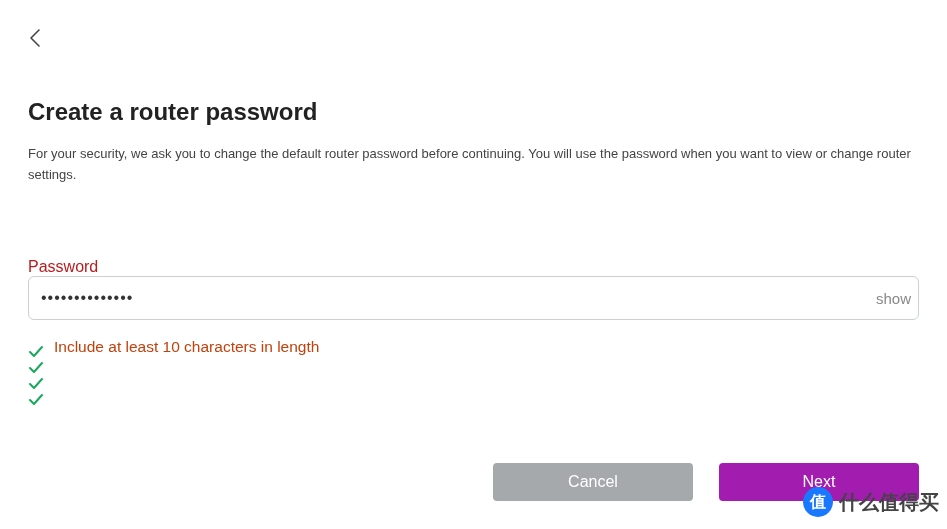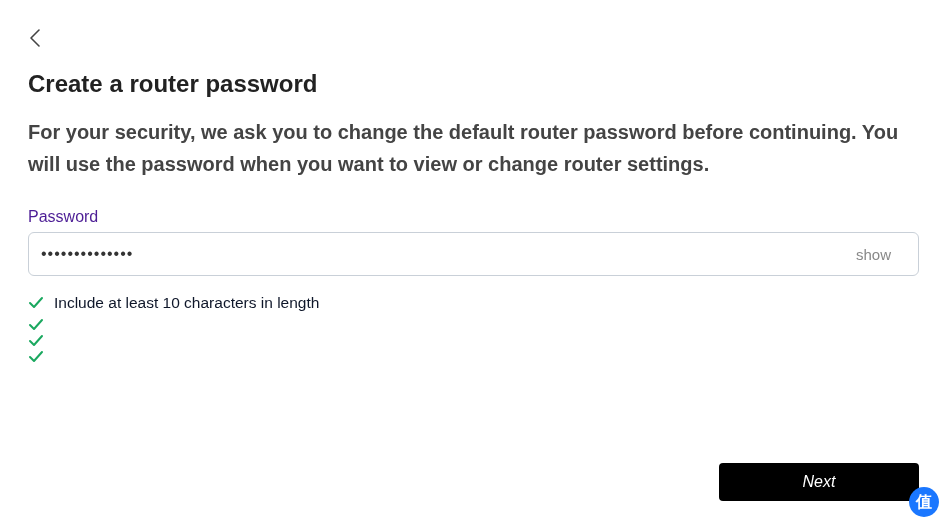--- a/index.html
+++ b/index.html
@@ -16,92 +16,92 @@
       display: inline-block;
       margin-bottom: 18px;
       cursor: pointer;
     }
     .back-btn svg { display: block; }
     h1 {
       font-size: 24px;
       font-weight: 700;
       color: #222;
       margin-bottom: 18px;
+      margin-top: 28px;
     }
     .desc {
-      font-size: 20px;
+      font-size: 13px;
       color: #444;
       line-height: 1.6;
-      margin-bottom: 28px;
+      margin-bottom: 72px;
       max-width: 890px;
-      font-weight: bold;
     }
     .field-label {
       font-size: 16px;
-      color: #4c1d95;
-      margin-bottom: 6px;
+      color: #b91c1c;
+      margin-bottom: 0;
     }
     .input-wrap {
       position: relative;
       width: 100%;
       margin-bottom: 14px;
     }
     .pw-input {
       width: 100%;
       height: 44px;
       border: 1px solid #c9d0d8;
       border-radius: 6px;
       padding: 0 60px 0 12px;
       font-size: 16px;
       letter-spacing: 1px;
       color: #333;
       outline: none;
     }
     .show-btn {
       position: absolute;
-      right: 28px;
+      right: 8px;
       top: 50%;
       transform: translateY(-50%);
       font-size: 15px;
       color: #888;
       background: none;
       border: none;
       cursor: pointer;
     }
     .rules {
       list-style: none;
       padding: 0;
     }
     .rules li {
       display: flex;
-      align-items: center;
+      align-items: flex-end;
       gap: 10px;
       font-size: 15.5px;
-      color: #0f172a;
+      color: #c2410c;
       line-height: 1.6;
       padding: 1px 0;
     }
     .check-icon svg { display: block; }
     .btn-row {
       position: absolute;
       bottom: 28px;
       right: 28px;
       display: flex;
       gap: 26px;
     }
     .btn {
       width: 200px;
       height: 38px;
       border: none;
       border-radius: 4px;
       font-size: 16px;
       cursor: pointer;
     }
     .btn-cancel { background: #a5a9ac; color: #fff; }
-    .btn-next { background: #000000; color: #fff; font-style: italic; }
+    .btn-next { background: #a21caf; color: #fff; }
     .watermark {
       position: absolute;
       bottom: 12px;
       right: 8px;
       display: flex;
       align-items: center;
       gap: 6px;
       font-size: 20px;
       font-weight: 700;
       color: #444;
@@ -164,21 +164,23 @@
   <li>
     <span class="check-icon">
         <svg width="16" height="14" viewBox="0 0 16 14">
           <path d="M2 7 L6 11 L14 2" stroke="#1aa85f" stroke-width="2" fill="none" stroke-linecap="round" stroke-linejoin="round"></path>
         </svg>
       </span>
   </li>
 </ul>
 
 <div class="btn-row">
+  <button class="btn btn-cancel">Cancel</button>
   <button class="btn btn-next">Next</button>
 </div>
 
 <div class="watermark">
   <div class="wm-circle">值</div>
+  <span>什么值得买</span>
 </div>
 
 
 
 
 </body></html>

